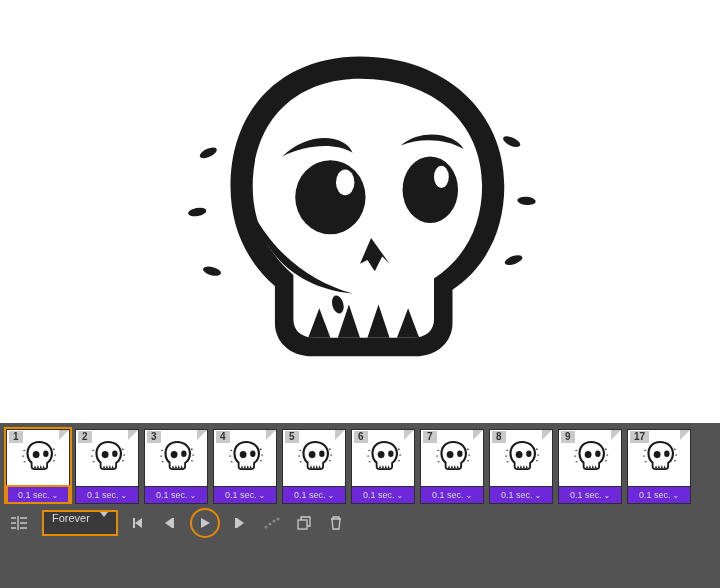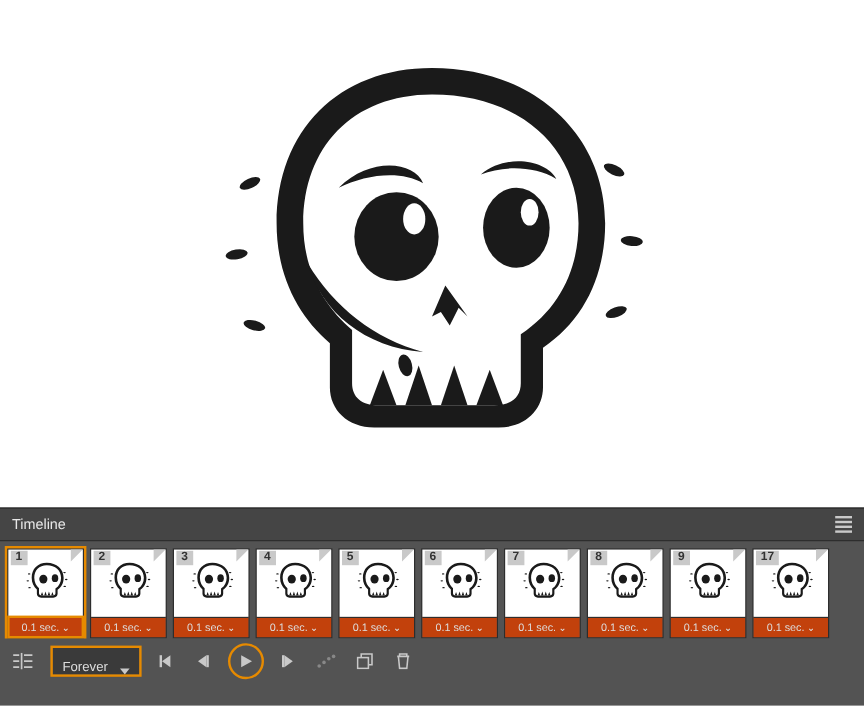--- a/index.html
+++ b/index.html
@@ -10,27 +10,27 @@
 .tl-head .spacer{flex:1}
 .menu-icon{display:flex;flex-direction:column;gap:2px;cursor:pointer}
 .menu-icon span{width:14px;height:2px;background:#c9c9c9}
 .tl-frames{display:flex;gap:5px;padding:6px 6px 0 6px;overflow:hidden}
 .frame{width:62px;flex:0 0 62px;display:flex;flex-direction:column;border:1px solid #2d2d2d}
 .frame.sel{outline:2px solid #e68a00;outline-offset:0}
 .thumb{position:relative;height:56px;background:#fff}
 .thumb .num{position:absolute;left:2px;top:1px;font-size:10px;font-weight:600;color:#333;background:#c9c9c9;padding:0 4px;line-height:12px}
 .thumb .dogear{position:absolute;top:0;right:0;width:0;height:0;border-left:10px solid #c9c9c9;border-bottom:10px solid transparent}
 .thumb svg{width:100%;height:100%}
-.delay{height:16px;background:#c2410c;color:#ddd;font-size:9px;display:flex;align-items:center;justify-content:center;gap:2px;cursor:pointer;border-top:1px solid #2d2d2d}
+.delay{height:16px;background:#6d28d9;color:#ddd;font-size:9px;display:flex;align-items:center;justify-content:center;gap:2px;cursor:pointer;border-top:1px solid #2d2d2d}
 .delay.sel{outline:2px solid #e68a00;outline-offset:-1px;z-index:2;position:relative}
 .chev{font-size:8px}
 .tl-controls{display:flex;align-items:center;gap:12px;padding:6px 6px 0 6px}
 .btn{color:#c9c9c9;font-size:12px;display:flex;align-items:center;justify-content:center;cursor:pointer;height:22px;min-width:20px}
 .options-btn{width:26px;height:26px;display:flex;align-items:center;justify-content:center}
-.loop{background:#3a3a3a;color:#ddd;font-size:11px;padding:0 8px;height:22px;display:flex;align-items:flex-end;gap:10px;cursor:pointer;outline:2px solid #e68a00}
+.loop{background:#3a3a3a;color:#ddd;font-size:11px;padding:0 8px;height:22px;display:flex;align-items:flex-start;gap:10px;cursor:pointer;outline:2px solid #e68a00}
 .play{width:26px;height:26px;border-radius:50%;outline:2px solid #e68a00;display:flex;align-items:center;justify-content:center}
 .play svg{width:12px;height:12px}
 .tri{display:inline-block;width:0;height:0}
 .tri.r{border-left:7px solid #c9c9c9;border-top:5px solid transparent;border-bottom:5px solid transparent}
 .tri.l{border-right:7px solid #c9c9c9;border-top:5px solid transparent;border-bottom:5px solid transparent}
 .tri.d{border-top:5px solid #c9c9c9;border-left:4px solid transparent;border-right:4px solid transparent}
 .bar{display:inline-block;width:2px;height:10px;background:#c9c9c9}
 </style>
 </head>
 <body>
@@ -67,30 +67,20 @@
 
       <path d="M72 168 L78 152 L84 168 Z"></path>
       <path d="M88 168 L94 150 L100 168 Z"></path>
       <path d="M104 168 L110 150 L116 168 Z"></path>
       <path d="M120 168 L126 152 L132 168 Z"></path>
     </g>
   </svg>
 </div>
 
 <div class="timeline">
-  <div class="tl-head">
-    <span>Timeline</span>
-    <div class="spacer"></div>
-    <div class="menu-icon">
-        <span></span>
-        <span></span>
-        <span></span>
-        <span></span>
-      </div>
-  </div>
 
   <div class="tl-frames" id="frame-strip">
       <div class="frame sel">
         <div class="thumb"><span class="num">1</span><span class="dogear"></span><svg viewBox="0 0 62 56">
             <g transform="translate(14,8) scale(0.18)" fill="#1a1a1a">
               <ellipse cx="18" cy="68" rx="6" ry="3"></ellipse>
               <ellipse cx="12" cy="100" rx="6" ry="3"></ellipse>
               <ellipse cx="20" cy="132" rx="6" ry="3"></ellipse>
               <ellipse cx="182" cy="62" rx="6" ry="3"></ellipse>
               <ellipse cx="190" cy="94" rx="6" ry="3"></ellipse>

